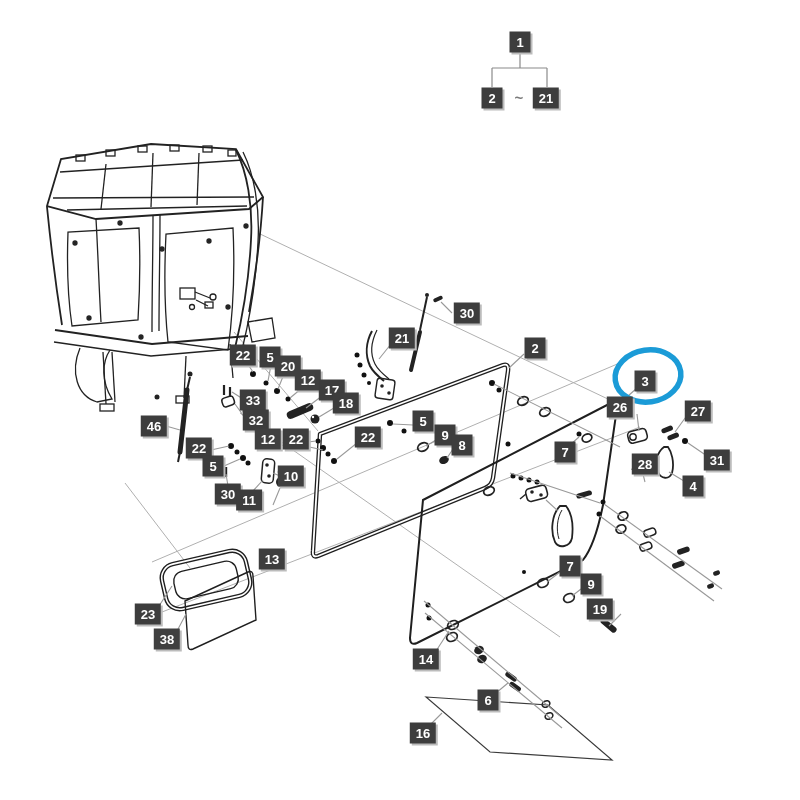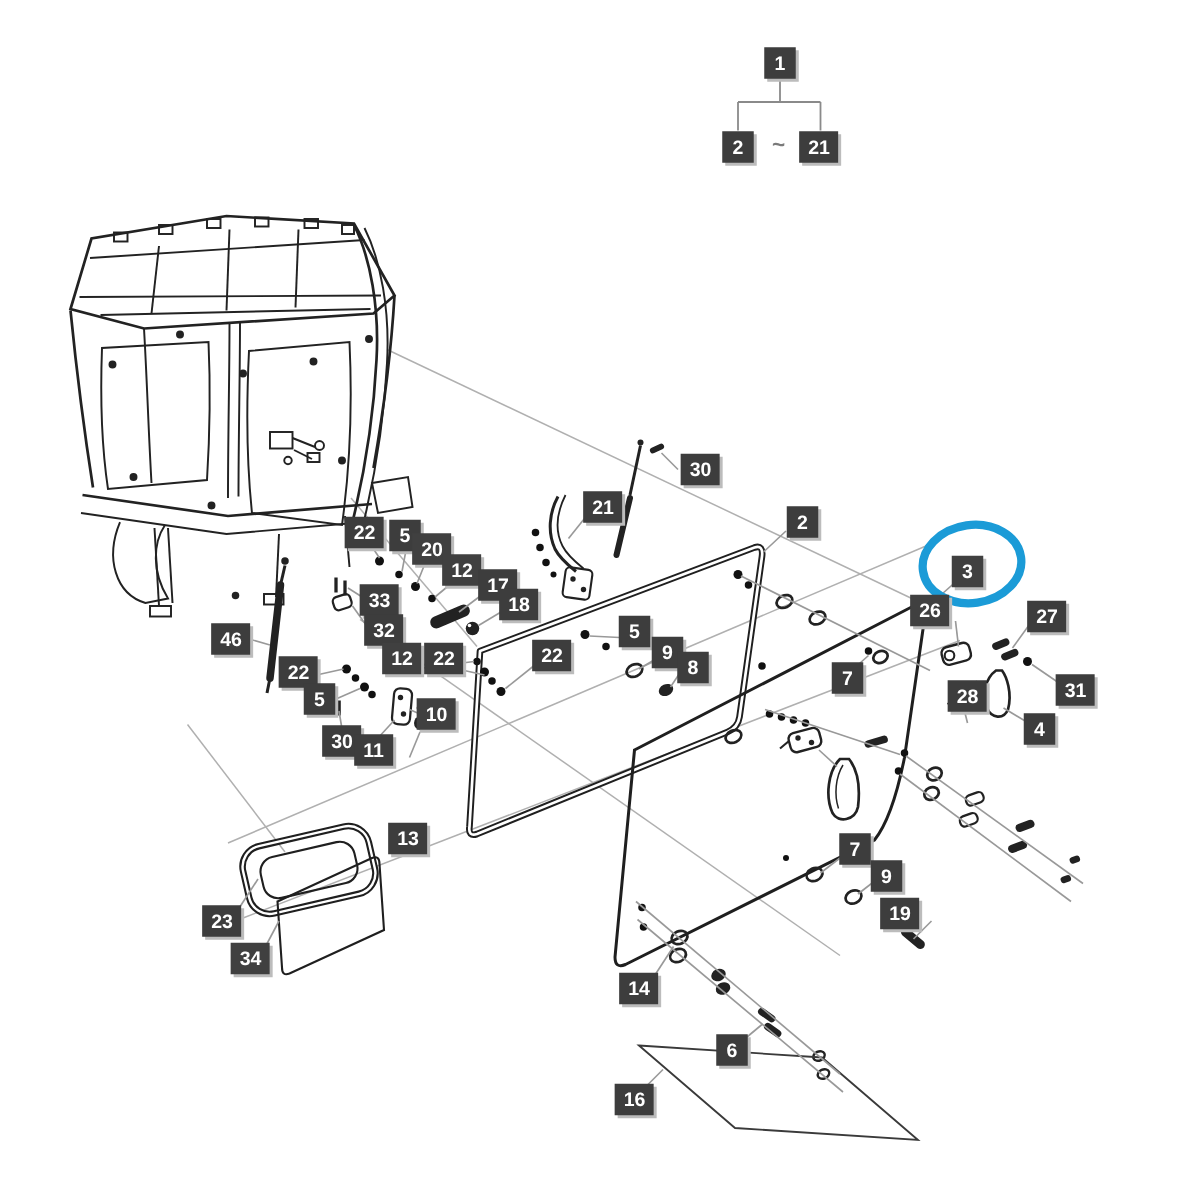--- a/index.html
+++ b/index.html
@@ -326,16 +326,16 @@
       <div class="plabel cyan" style="left: 291px; top: 476px;">10</div>
       <div class="plabel" style="left: 228px; top: 494px;">30</div>
       <div class="plabel" style="left: 249px; top: 500px;">11</div>
       <div class="plabel" style="left: 272px; top: 513px; margin-top: 46px;">13</div>
       <div class="plabel" style="left: 570px; top: 566px;">7</div>
       <div class="plabel" style="left: 591px; top: 584px;">9</div>
       <div class="plabel" style="left: 600px; top: 609px;">19</div>
       <div class="plabel" style="left: 426px; top: 659px;">14</div>
       <div class="plabel" style="left: 488px; top: 700px;">6</div>
       <div class="plabel" style="left: 148px; top: 614px;">23</div>
-      <div class="plabel cyan" style="left: 167px; top: 639px;">34</div>
+      <div class="plabel cyan" style="left: 167px; top: 639px;">38</div>
       <div class="plabel" style="left: 423px; top: 733px;">16</div>
     </div>
 </div>
 
 </body></html>

